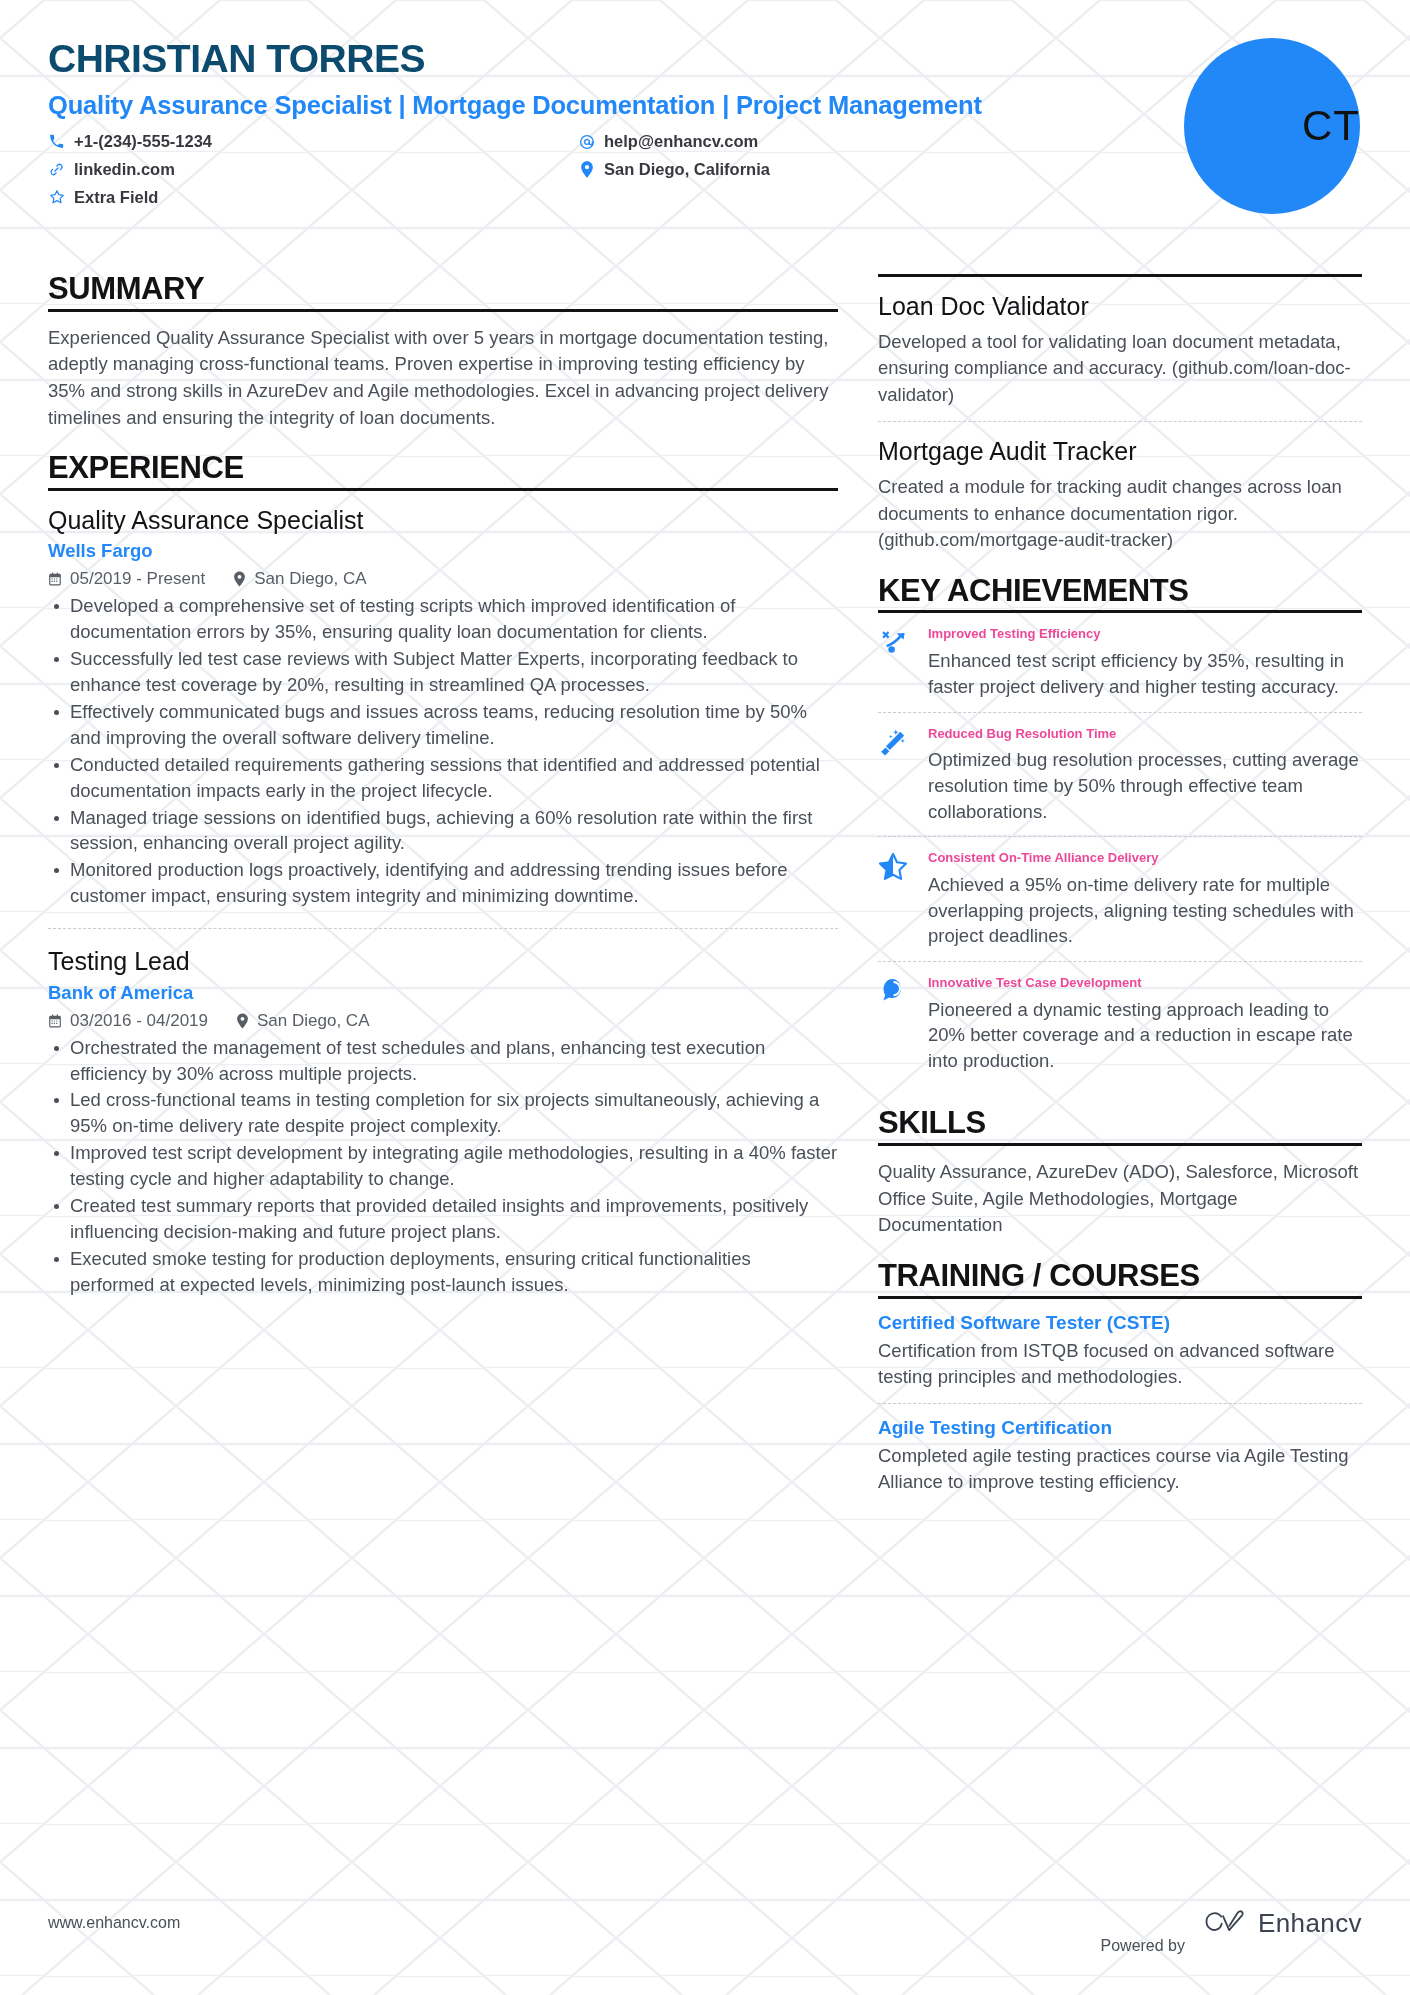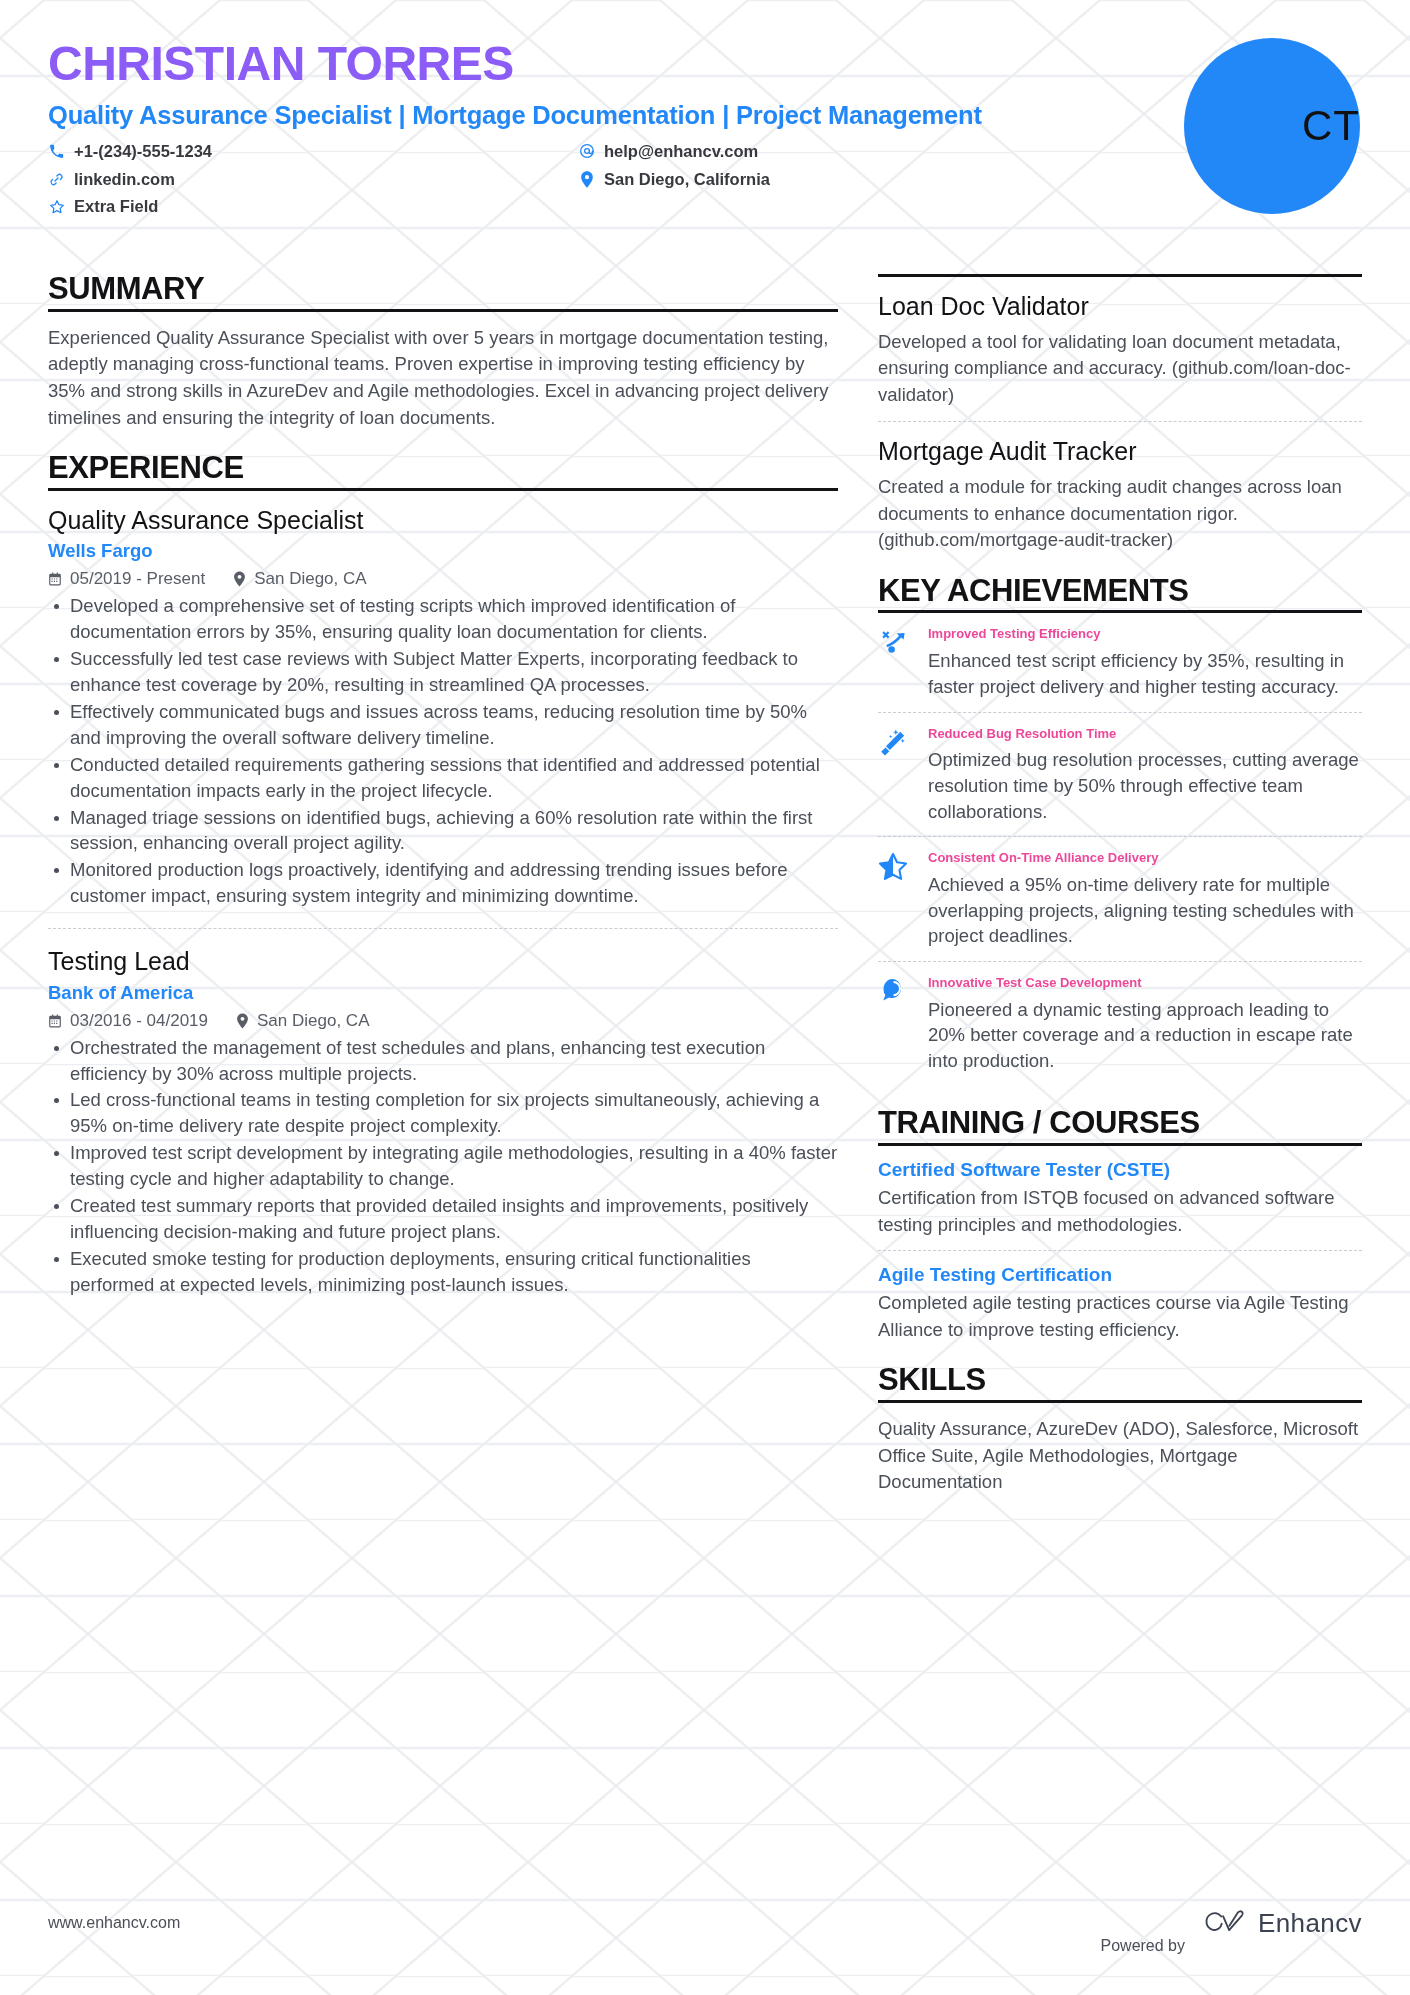--- a/index.html
+++ b/index.html
@@ -26,24 +26,24 @@
   .content {
     position: relative;
     z-index: 2;
     padding: 38px 48px 0 48px;
     height: 100%;
   }
 
   
   .header { position: relative; min-height: 230px; }
   .name {
-    font-size: 48px;
+    font-size: 39px;
     font-weight: bold;
     letter-spacing: -0.5px;
-    color: #8b5cf6;
+    color: #0c4a6e;
     line-height: 1.08;
     text-transform: uppercase;
   }
   .headline {
     margin-top: 10px;
     font-size: 25.5px;
     font-weight: bold;
     color: #2288f8;
     line-height: 1.22;
     max-width: 990px;
@@ -500,37 +500,37 @@
               </svg>
             </div>
             <div class="ach-body">
               <div class="ach-title">Innovative Test Case Development</div>
               <div class="ach-desc">Pioneered a dynamic testing approach leading to 20% better coverage and a reduction in escape rate into production.</div>
             </div>
           </div>
         </div>
 
         <div class="section">
+          <div class="sec-title">Skills</div>
+          <div class="sec-rule"></div>
+          <div class="body-text">Quality Assurance, AzureDev (ADO), Salesforce, Microsoft Office Suite, Agile Methodologies, Mortgage Documentation</div>
+        </div>
+
+        <div class="section">
           <div class="sec-title">Training / Courses</div>
           <div class="sec-rule"></div>
 
           <div class="course">
             <div class="course-name">Certified Software Tester (CSTE)</div>
             <div class="body-text">Certification from ISTQB focused on advanced software testing principles and methodologies.</div>
           </div>
           <div class="course">
             <div class="course-name">Agile Testing Certification</div>
             <div class="body-text">Completed agile testing practices course via Agile Testing Alliance to improve testing efficiency.</div>
           </div>
-        </div>
-
-        <div class="section">
-          <div class="sec-title">Skills</div>
-          <div class="sec-rule"></div>
-          <div class="body-text">Quality Assurance, AzureDev (ADO), Salesforce, Microsoft Office Suite, Agile Methodologies, Mortgage Documentation</div>
         </div>
 
       </div>
     </div>
   </div>
 
   <div class="footer">
     <div class="footer-url">www.enhancv.com</div>
     <div class="brand">
       <span class="brand-powered">Powered by</span>

